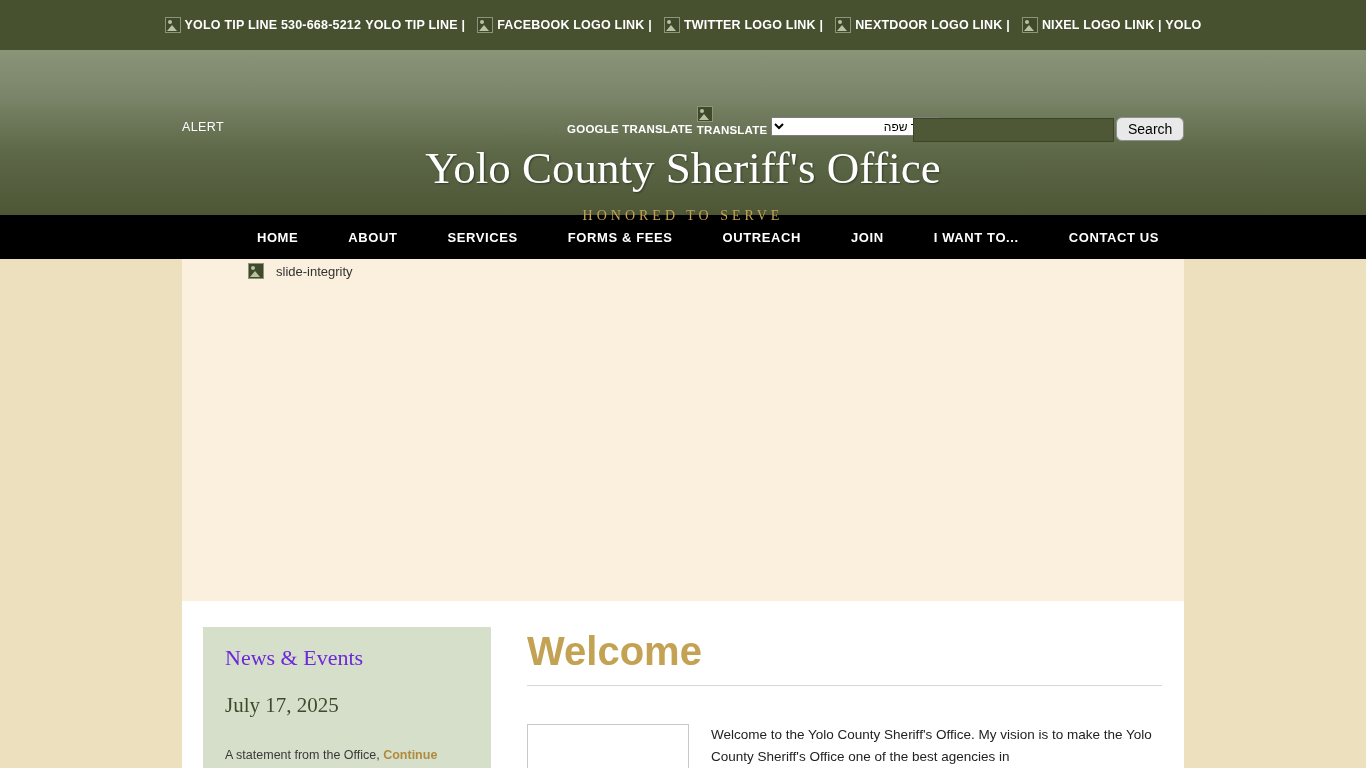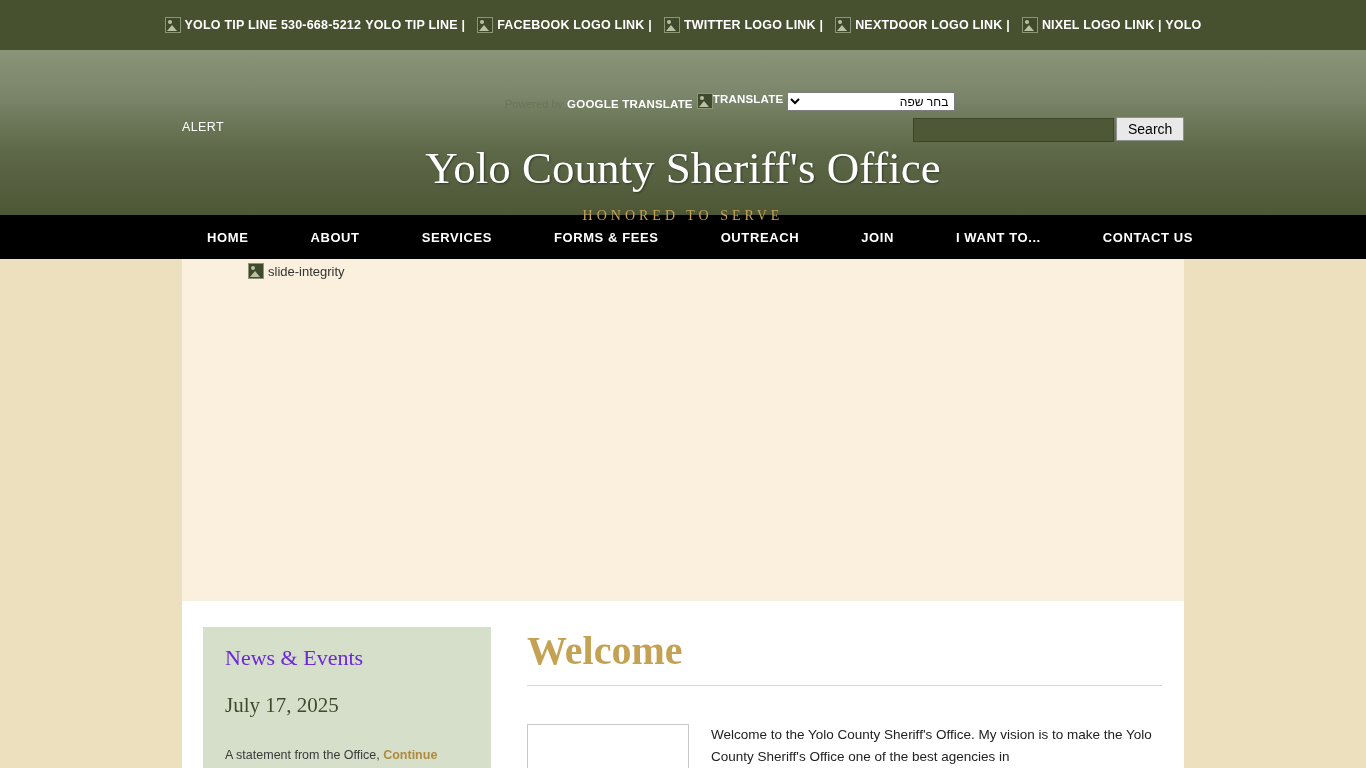--- a/index.html
+++ b/index.html
@@ -90,40 +90,40 @@
     left: 182px;
     top: 70px;
     color: #ffffff;
     font-weight: normal;
     font-size: 12.5px;
     letter-spacing: 0.4px;
   }
   .translate-wrap {
     position: absolute;
     left: 505px;
-    top: 42px;
+    top: 56px;
     display: flex;
     align-items: flex-end;
     gap: 4px;
   }
   .powered-by {
     color: #6b7559;
     font-size: 11px;
     padding-bottom: 1px;
   }
   .google-translate-label {
     color: #ffffff;
     font-weight: bold;
     font-size: 11.5px;
     letter-spacing: 0.2px;
     padding-bottom: 1px;
   }
   .translate-broken {
     display: inline-flex;
-    flex-direction: row;
+    flex-direction: column;
     align-items: flex-start;
     color: #ffffff;
     font-weight: bold;
     font-size: 11.5px;
     letter-spacing: 0.2px;
   }
   .translate-broken .broken-icon { margin-bottom: 2px; }
   .lang-select {
     width: 168px;
     height: 19px;
@@ -160,21 +160,21 @@
   .search-button {
     position: absolute;
     left: 1116px;
     top: 67px;
     height: 24px;
     padding: 1px 11px;
     font-size: 14px;
     font-family: "Liberation Sans", sans-serif;
     background: #e9e9e9;
     border: 1px solid #8f8f8f;
-    border-radius: 1px;
+    border-radius: 6px;
     color: #000;
     cursor: pointer;
   }
   .site-title-wrap {
     position: absolute;
     left: 182px;
     width: 1002px;
     top: 96px;
     text-align: center;
   }
@@ -198,22 +198,22 @@
     height: 44px;
     background: #000000;
     display: flex;
     align-items: center;
   }
   .nav-inner {
     width: 1002px;
     margin: 8px auto;
     display: flex;
     align-items: center;
-    justify-content: flex-start;
-    gap: 12px;
+    justify-content: flex-end;
+    gap: 0;
   }
   .nav-item {
     color: #ffffff;
     font-size: 13px;
     font-weight: bold;
     letter-spacing: 0.6px;
     padding: 0 25px;
     cursor: pointer;
     white-space: nowrap;
   }
@@ -230,21 +230,21 @@
     height: 342px;
     background: #faf0dd;
     position: relative;
   }
   .slide-broken {
     position: absolute;
     left: 66px;
     top: 4px;
     display: inline-flex;
     align-items: center;
-    gap: 4px;
+    gap: 12px;
     color: #333333;
     font-size: 13px;
   }
   .main-cols {
     display: flex;
     padding-top: 26px;
   }
   .sidebar {
     width: 288px;
     margin-left: 21px;
@@ -274,21 +274,21 @@
     color: #b08a3e;
     font-weight: bold;
     cursor: pointer;
   }
   .main-col {
     flex: 1;
     padding: 0 22px 0 36px;
     box-sizing: border-box;
   }
   .welcome-title {
-    font-family: Liberation Serif, serif;
+    font-family: Liberation Sans, sans-serif;
     font-size: 40px;
     color: #c4a253;
     margin: 0;
     padding-bottom: 10px;
     border-bottom: 1px solid #d8d8d8;
     line-height: 1.2;
   }
   .welcome-body {
     display: flex;
     gap: 22px;

